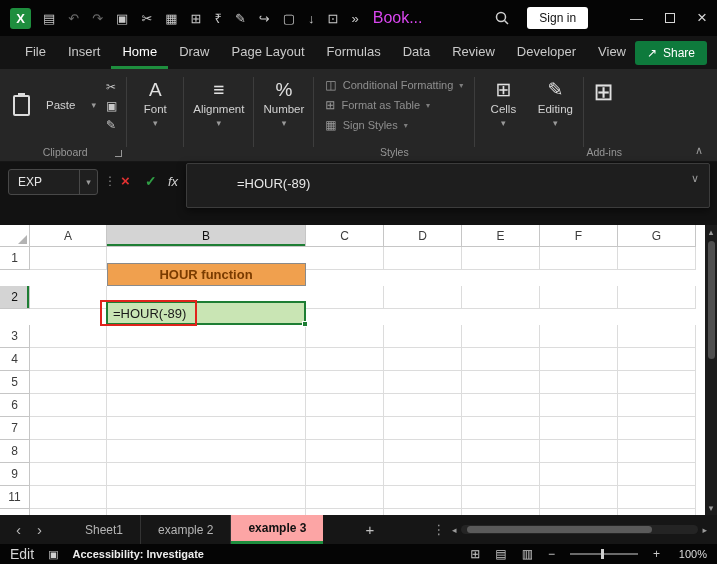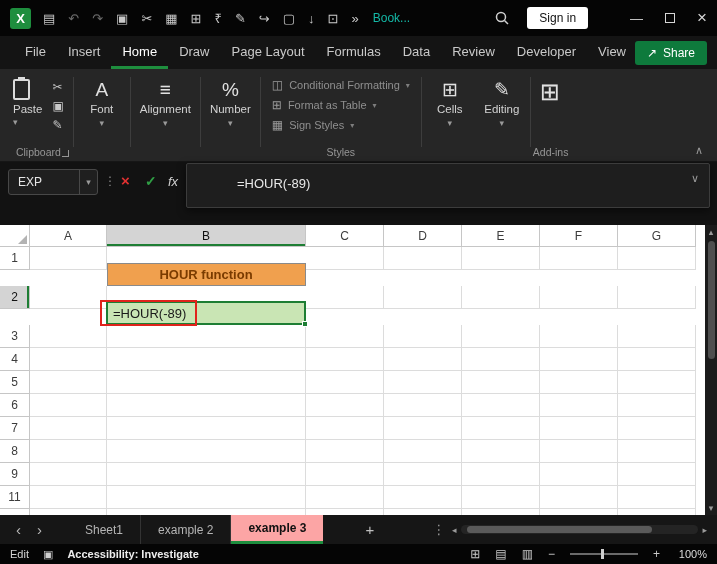--- a/index.html
+++ b/index.html
@@ -8,21 +8,21 @@
   #app { position:relative; width:717px; height:564px; background:#0a0a0a; overflow:hidden; }
 
   
   .titlebar { position:absolute; top:0; left:0; width:717px; height:36px; background:#050505;
     display:flex; align-items:center; padding:0 10px; }
   .excel-logo { width:21px; height:21px; background:#1E8E3E; border-radius:3px; color:#fff;
     font-weight:bold; font-size:13px; display:flex; align-items:center; justify-content:center; margin-right:12px; }
   .qat { display:flex; align-items:center; gap:13px; }
   .ticon { color:#c9c9c9; font-size:13px; line-height:1; cursor:default; }
   .ticon.dim { color:#6b6b6b; }
-  .filename { color:#14b8a6; font-size:12px; margin-left:14px; white-space:nowrap; }
+  .filename { color:#d946ef; font-size:16px; margin-left:14px; white-space:nowrap; }
   .tspacer { flex:1; }
   .searchwrap { margin-right:18px; display:flex; align-items:center; }
   .signin { background:#ffffff; color:#111; font-size:12px; border:none; border-radius:3px;
     padding:4px 12px; margin-right:20px; font-family:inherit; }
   .winbtn { color:#d6d6d6; font-size:13px; margin-left:22px; display:flex; align-items:center; }
   .maxbox { width:10px; height:10px; border:1.5px solid #d6d6d6; display:inline-block; }
 
   
   .tabrow { position:absolute; top:36px; left:0; width:717px; height:33px; background:#141414;
     display:flex; align-items:stretch; padding-left:14px; }
@@ -35,21 +35,21 @@
 
   
   .ribbon { position:absolute; top:69px; left:0; width:717px; height:93px; background:#262626;
     display:flex; align-items:stretch; padding:4px 6px 0 6px; border-bottom:1px solid #161616; }
   .rgroup { position:relative; display:flex; flex-direction:column; align-items:center;
     padding:2px 7px 17px 7px; }
   .grouplabel { position:absolute; bottom:3px; left:0; right:0; text-align:center;
     font-size:10.5px; color:#969696; white-space:nowrap; }
   .vsep { width:1px; background:#3d3d3d; margin:4px 2px 14px 2px; }
   .cliprow { display:flex; gap:10px; }
-  .pastecol { display:flex; flex-direction:column; align-items:flex-start; gap:3px; padding-top:4px; }
+  .pastecol { display:flex; align-items:center; gap:16px; padding-top:4px; }
   .clipicon { width:17px; height:21px; border:2px solid #dcdcdc; border-radius:2px; position:relative; }
   .clipicon::before { content:""; position:absolute; top:-4px; left:3px; width:7px; height:4px; background:#dcdcdc; }
   .btnlabel { color:#d2d2d2; font-size:11.5px; }
   .caret { color:#9a9a9a; font-size:9px; line-height:1; }
   .smallcol { display:flex; flex-direction:column; gap:7px; padding-top:6px; }
   .smallcol .ticon { font-size:12px; color:#c9c9c9; }
   .dlauncher { position:absolute; bottom:4px; right:2px; width:7px; height:7px;
     border-right:1.5px solid #969696; border-bottom:1.5px solid #969696; }
   .bigicon { color:#e0e0e0; font-size:19px; line-height:1; padding-top:5px; }
   .collapsed { justify-content:flex-start; gap:4px; min-width:52px; }
@@ -114,21 +114,21 @@
   .addsheet { color:#c0c0c0; font-size:15px; margin-left:42px; }
   .tabdots { color:#9a9a9a; font-size:13px; margin-left:58px; }
   .hscroll { position:absolute; right:10px; top:9px; width:255px; height:11px; display:flex; align-items:center; gap:4px; }
   .hscroll .arrow { color:#9a9a9a; font-size:9px; }
   .htrack { flex:1; height:9px; background:#242424; border-radius:5px; position:relative; }
   .hthumb { position:absolute; left:6px; top:1px; width:185px; height:7px; background:#5a5a5a; border-radius:4px; }
 
   
   .statusbar { position:absolute; top:544px; left:0; width:717px; height:20px; background:#050505;
     display:flex; align-items:center; padding:0 10px; gap:14px; }
-  .sb-mode { color:#d5d5d5; font-size:11px; }
+  .sb-mode { color:#d5d5d5; font-size:14px; }
   .sb-acc-icon { color:#cfcfcf; font-size:11px; }
   .sb-acc { color:#ededed; font-size:11px; font-weight:bold; }
   .sb-right { margin-left:auto; display:flex; align-items:center; gap:15px; }
   .sb-view { color:#c9c9c9; font-size:12px; }
   .zoomtrack { width:68px; height:2px; background:#6a6a6a; position:relative; }
   .zoomthumb { position:absolute; left:31px; top:-4px; width:3px; height:10px; background:#cfcfcf; }
   .sb-zoomsign { color:#c9c9c9; font-size:12px; }
   .sb-zoom { color:#dcdcdc; font-size:11px; min-width:32px; text-align:right; }
 </style>
 </head>

